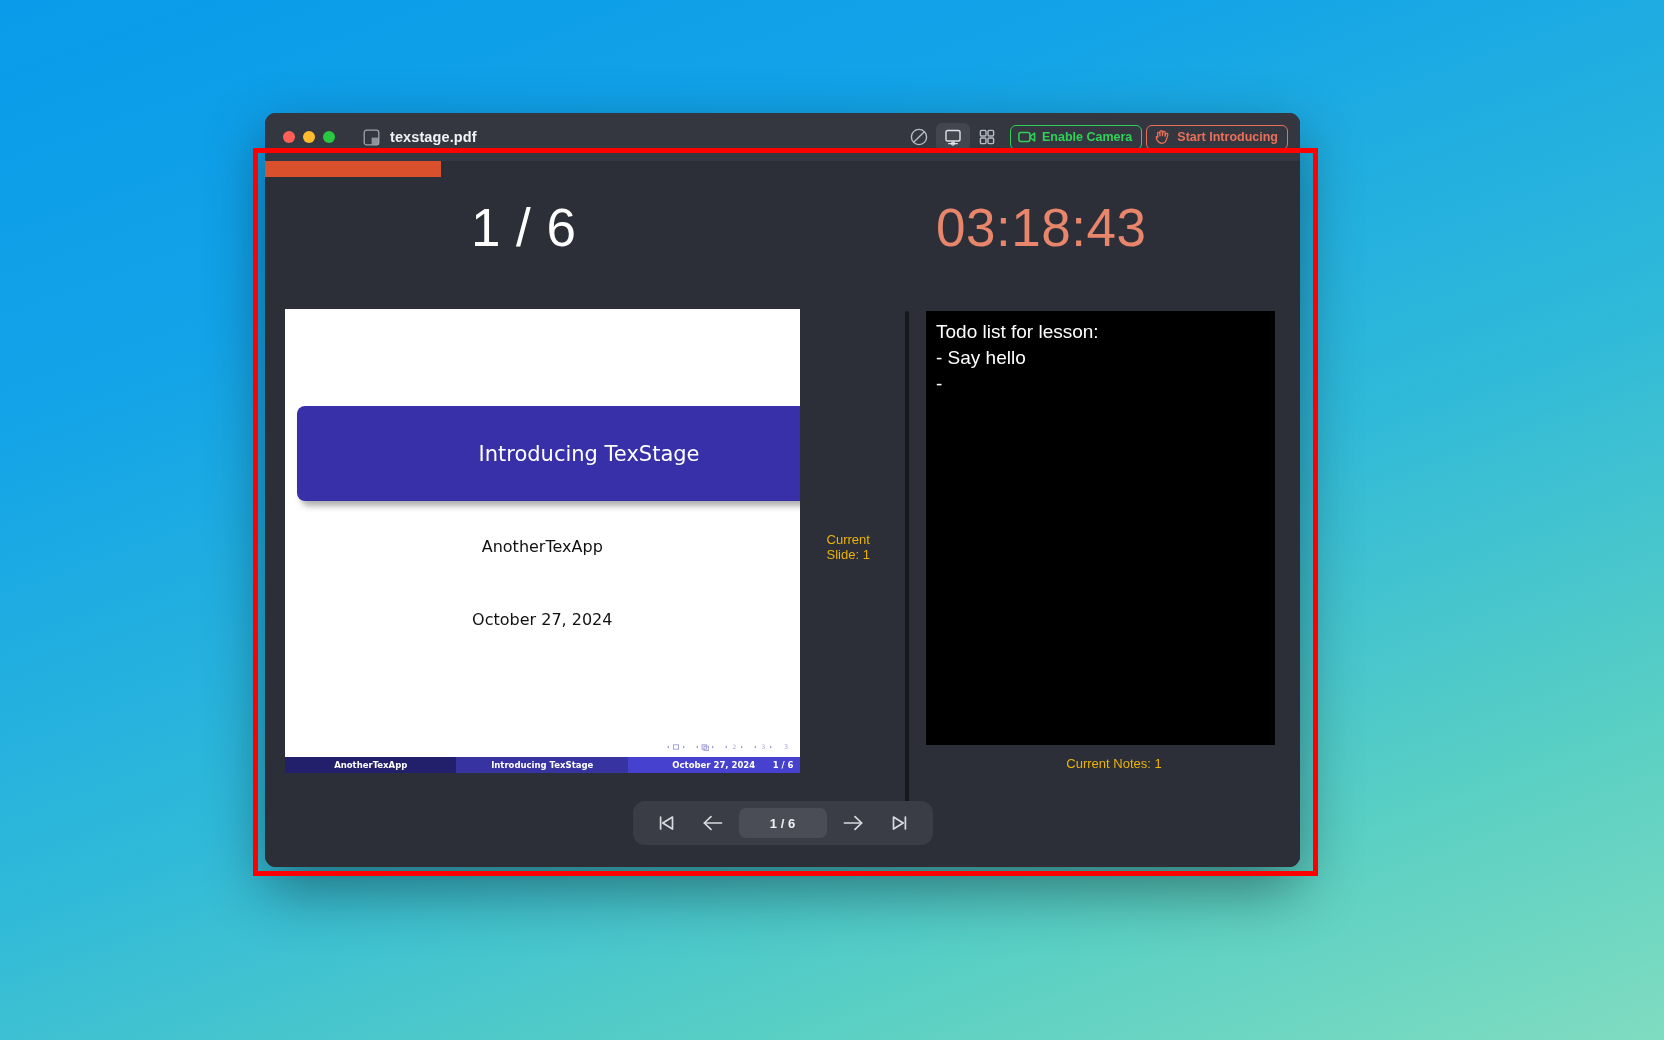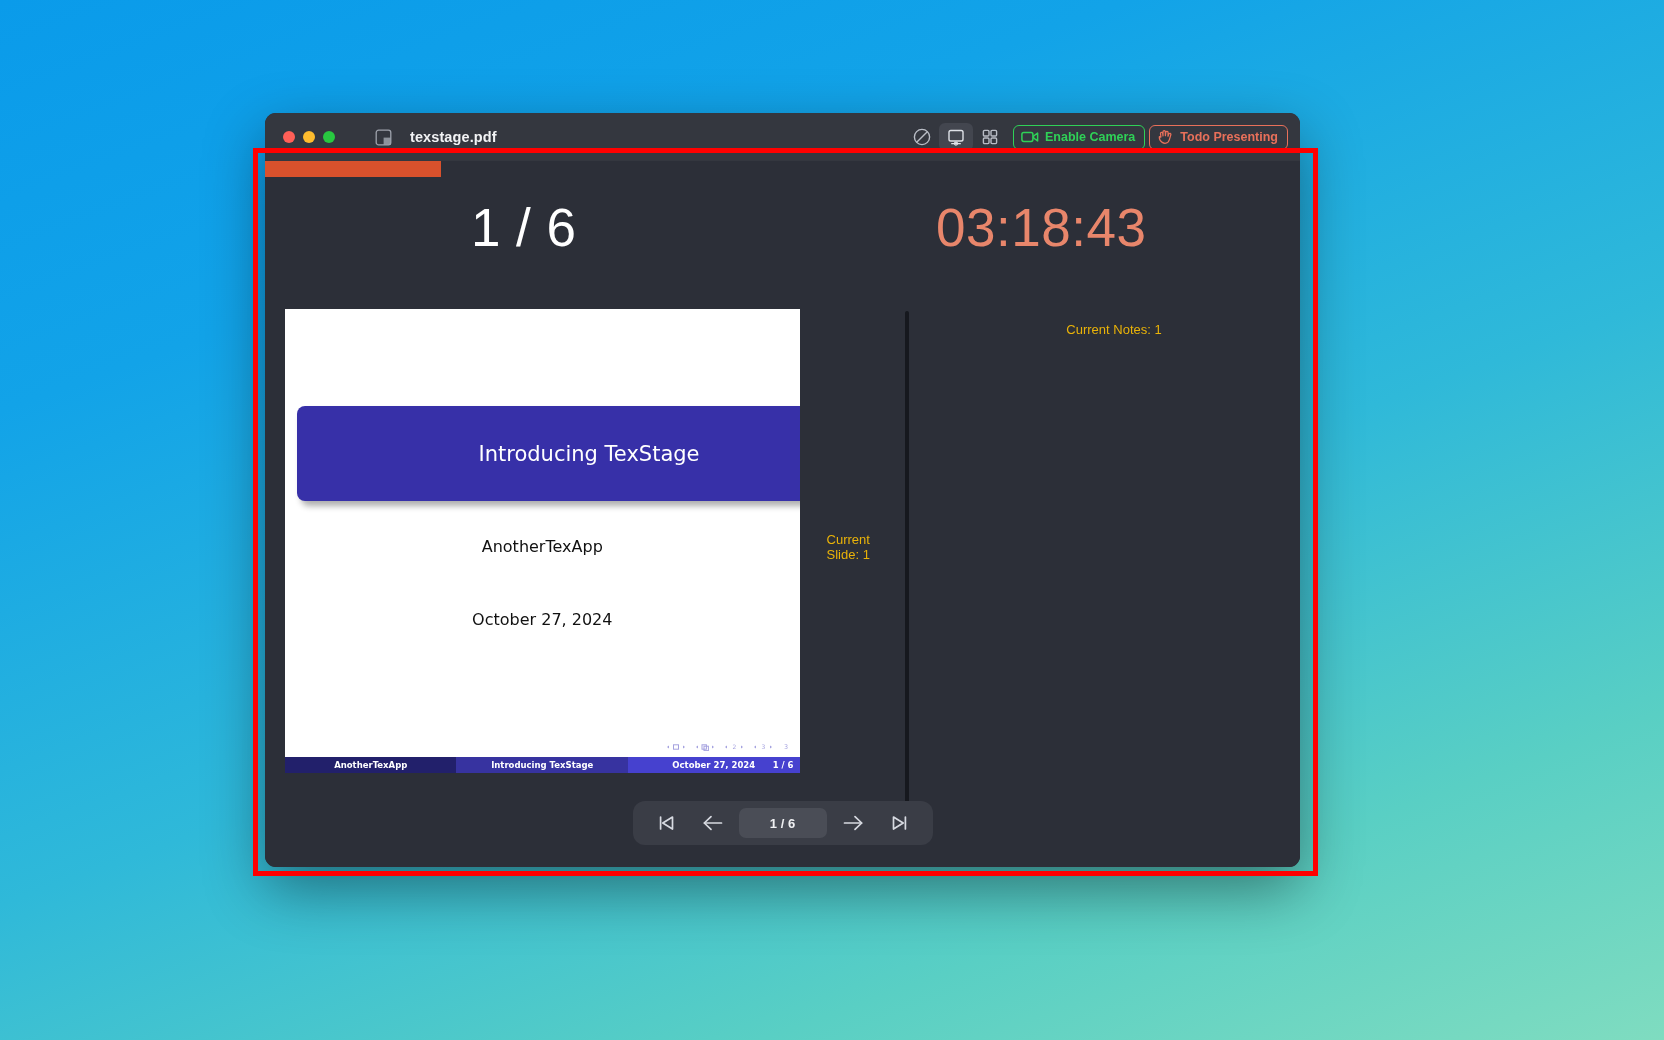--- a/index.html
+++ b/index.html
@@ -41,22 +41,22 @@
 
   .traffic-lights { display: flex; gap: 8px; align-items: center; }
   .tl { width: 12px; height: 12px; border-radius: 50%; display: block; }
   .tl.red    { background: #ff5f57; }
   .tl.yellow { background: #febc2e; }
   .tl.green  { background: #28c840; }
 
   .doc-chip {
     display: flex;
     align-items: center;
-    gap: 18px;
-    margin-left: 40px;
+    gap: 10px;
+    margin-left: 28px;
   }
   .doc-icon { width: 17px; height: 17px; display: block; }
   .doc-title {
     color: #f2f3f5;
     font-size: 14.5px;
     font-weight: bold;
     letter-spacing: 0.1px;
   }
 
   .tb-right {
@@ -393,21 +393,21 @@
         </span>
         <span>Enable Camera</span>
       </div>
 
       <div class="pill present">
         <span>
           <svg width="17" height="15" viewBox="0 0 17 15">
             <path d="M5.2 12.4 C3 11 2.1 8.8 2.4 6.6 L3.9 7.1 L3.5 3.6 C3.4 2.8 4 2.2 4.7 2.3 C5.3 2.4 5.6 2.9 5.7 3.5 L6 5.8 L6 1.9 C6 1.1 6.6 0.6 7.3 0.7 C7.9 0.8 8.3 1.3 8.3 1.9 L8.4 5.7 L8.8 2.4 C8.9 1.7 9.5 1.3 10.1 1.4 C10.7 1.5 11.1 2 11.1 2.6 L11 6.2 L11.7 4.2 C11.9 3.5 12.6 3.2 13.2 3.4 C13.8 3.7 14 4.3 13.8 4.9 L12.4 9.6 C11.8 11.6 10.6 12.9 8.9 13.2 C7.6 13.5 6.3 13.1 5.2 12.4 Z" fill="none" stroke="#e8705a" stroke-width="1.25" stroke-linejoin="round"></path>
           </svg>
         </span>
-        <span>Todo Presenting</span>
+        <span>Start Introducing</span>
       </div>
 
     </div>
   </div>
 
   <div id="presenter">
 
     <div id="progress-track">
       <div id="progress-fill" style="width: 17%; background: rgb(217, 81, 44);"></div>
     </div>
@@ -465,20 +465,25 @@
             </div>
           </div>
 
         </div>
         <div class="pane-caption">Current Slide: 1</div>
       </div>
 
       <div id="pane-divider"></div>
 
       <div id="notes-pane">
+        <div id="notes-box">
+          <div id="notes-text">Todo list for lesson:
+- Say hello
+-</div>
+        </div>
         <div class="pane-caption">Current Notes: 1</div>
       </div>
 
     </div>
 
     <div id="navbar-wrap">
       <div id="navbar">
 
         <div class="nav-btn">
           <span>

